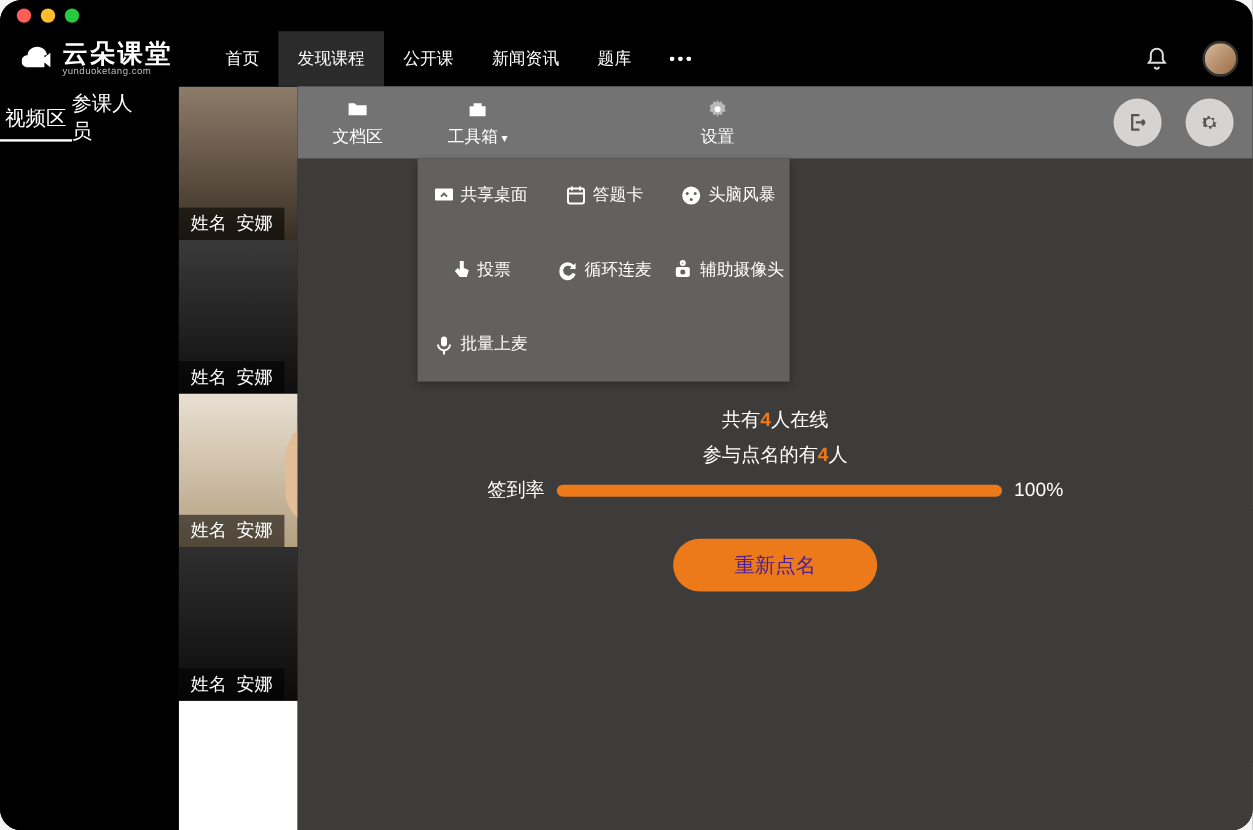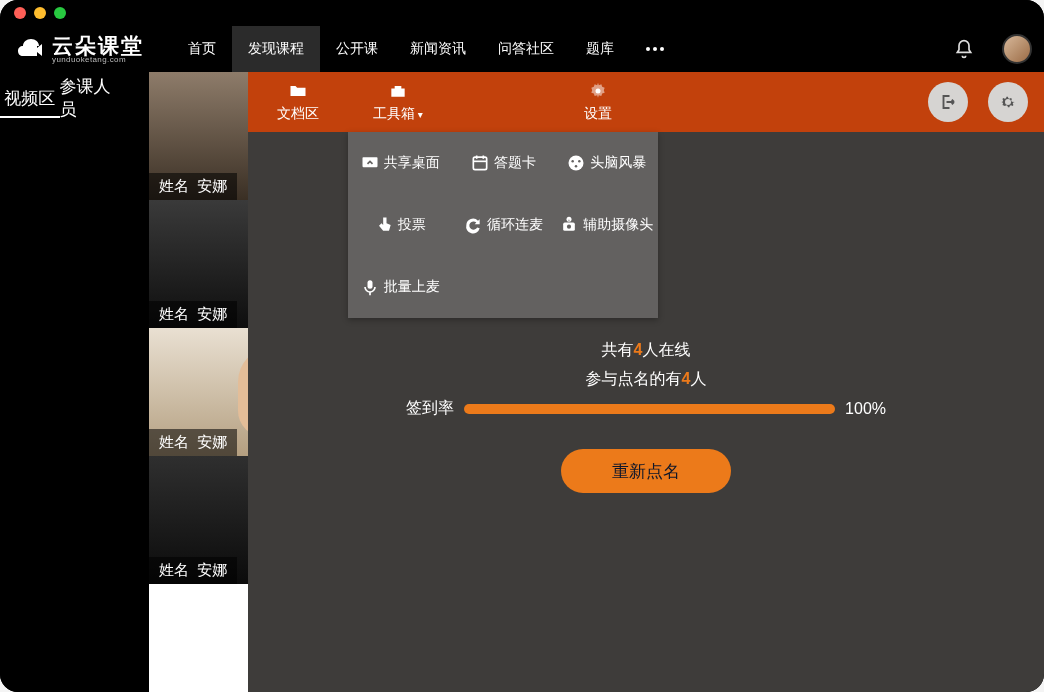--- a/index.html
+++ b/index.html
@@ -136,21 +136,21 @@
     flex:1;
     background: #3e3c3a;
     position:relative;
     display:flex;
     flex-direction:column;
   }
   .toolrow {
     height: 60px;
     display:flex;
     align-items:stretch;
-    background:#c2410c;
+    background:#737373;
   }
   .toolcell {
     width: 100px;
     display:flex; flex-direction:column; align-items:center; justify-content:center;
     color:#fff; gap:4px; cursor:pointer;
     position:relative;
   }
   .toolcell span.label { font-size:14px; }
   .toolcell.dropdown .label::after { content:" ▾"; font-size:10px; }
   .tool-spacer { flex:1; }
@@ -199,21 +199,21 @@
   .bar {
     flex:1; height:10px; border-radius:6px; background:#ec7a1a;
   }
   .pct { font-size:16px; }
   .big-btn {
     margin-top: 22px;
     width: 170px; height: 44px;
     border-radius: 22px;
     background:#ec7a1a;
     display:flex; align-items:center; justify-content:center;
-    color:#0f172a; font-size:17px; cursor:pointer;
+    color:#4c1d95; font-size:17px; cursor:pointer;
   }
 
   .icon { width:20px; height:20px; }
 </style>
 </head>
 <body>
 
 <div class="frame">
 
   <div class="titlebar">
@@ -232,21 +232,20 @@
       <span class="logo-text">
         <span class="logo-cn">云朵课堂</span>
         <span class="logo-en">yunduoketang.com</span>
       </span>
     </div>
     <div class="nav-items">
       <div class="nav-item">首页</div>
       <div class="nav-item active">发现课程</div>
       <div class="nav-item">公开课</div>
       <div class="nav-item">新闻资讯</div>
-      <div class="nav-item">问答社区</div>
       <div class="nav-item">题库</div>
       <div class="nav-more">
         <svg width="18" height="4" viewBox="0 0 18 4">
             <circle cx="2" cy="2" r="2" fill="#fff"></circle>
             <circle cx="9" cy="2" r="2" fill="#fff"></circle>
             <circle cx="16" cy="2" r="2" fill="#fff"></circle>
           </svg>
       </div>
     </div>
     <div class="topnav-spacer"></div>

